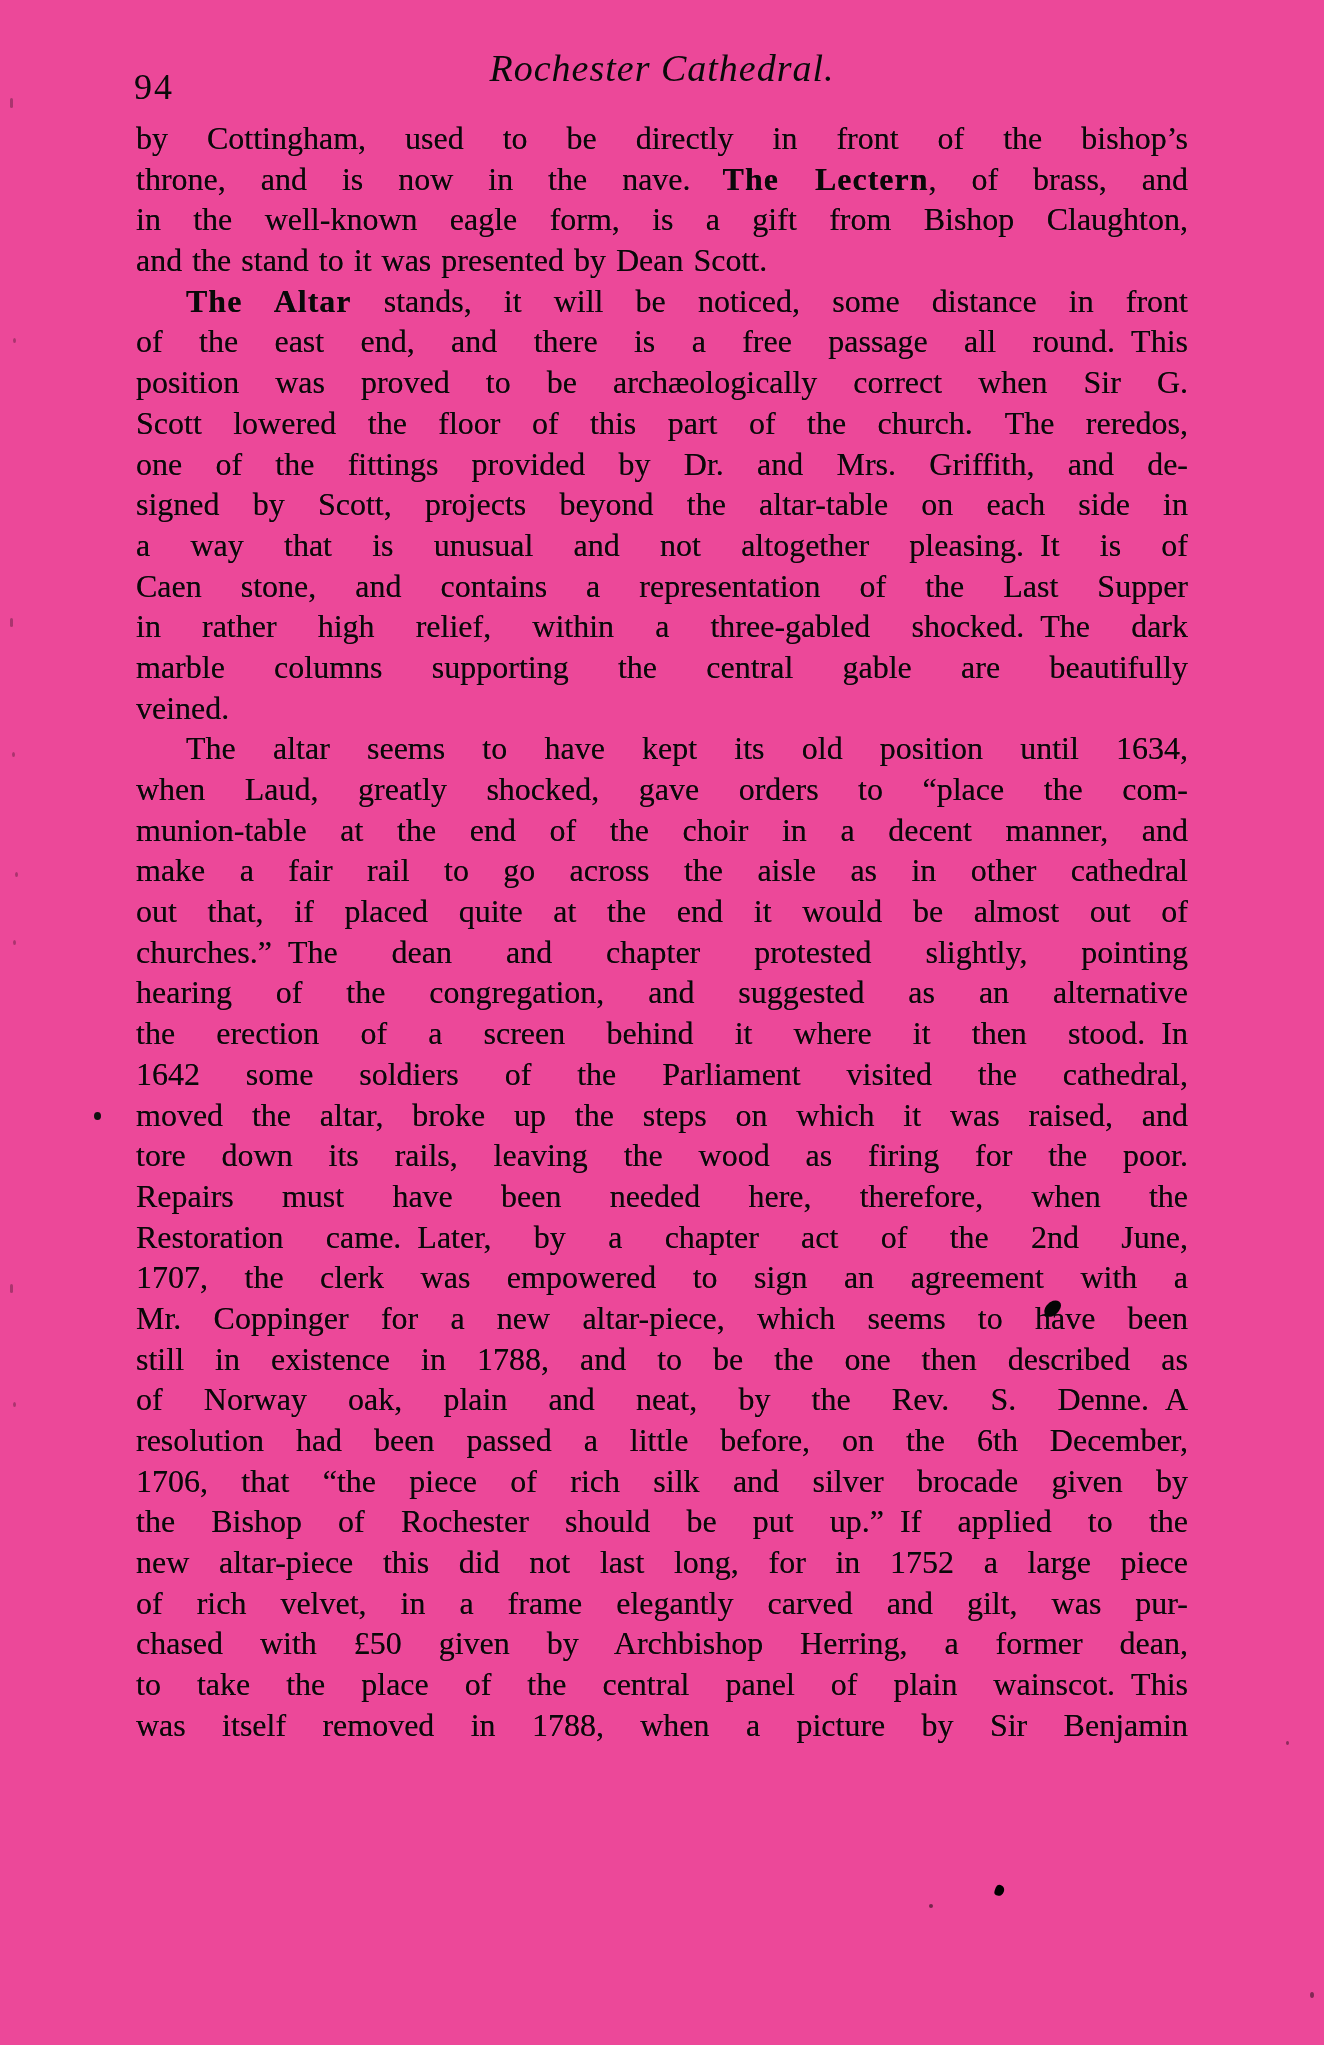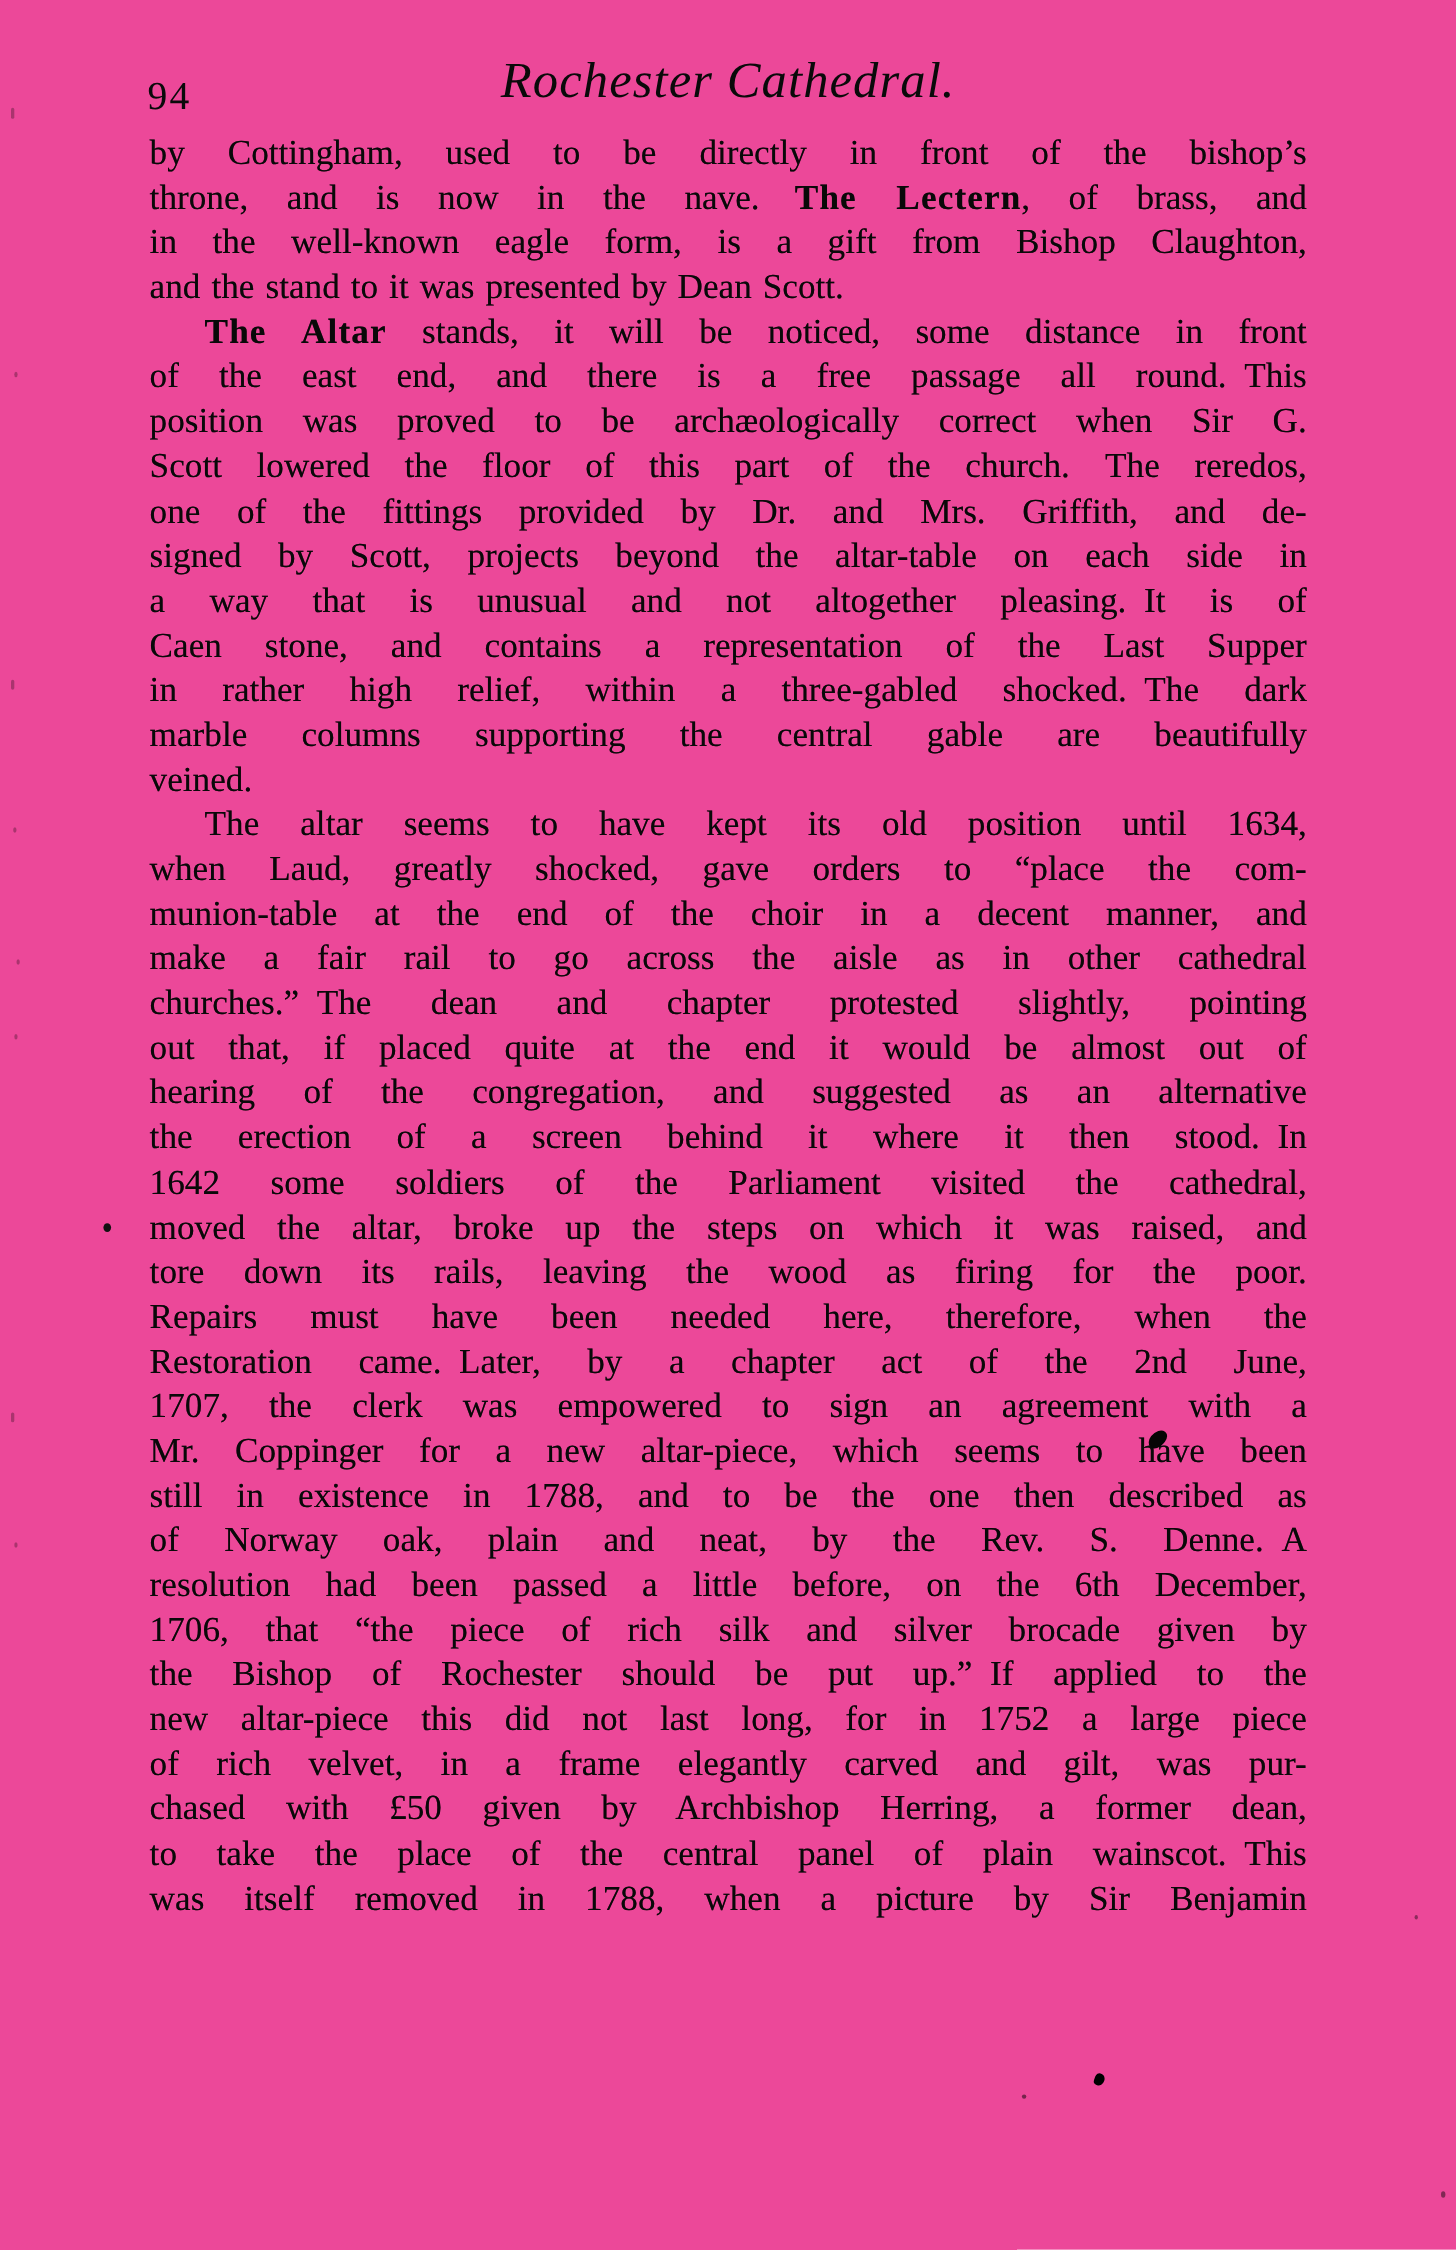--- a/index.html
+++ b/index.html
@@ -15,21 +15,21 @@
   
   .pageno{
     position:absolute;left:134px;top:66px;
     font-size:36px;letter-spacing:2px;
     color:#0a0a0a;
   }
   .running-title{
     position:absolute;left:136px;top:46px;width:1052px;
     text-align:center;
     font-style:italic;
-    font-size:46px;
+    font-size:38px;
     letter-spacing:1px;
     color:#0a0a0a;
   }
   
   .body-text{
     position:absolute;left:136px;top:118px;width:1052px;
     font-size:32px;
     line-height:40.7px;
     text-shadow:0 0 0.5px rgba(0,0,0,0.55);
     word-spacing:2px;
@@ -91,22 +91,22 @@
       <div class="line">signed by Scott, projects beyond the altar-table on each side in</div>
       <div class="line">a way that is unusual and not altogether pleasing. It is of</div>
       <div class="line">Caen stone, and contains a representation of the Last Supper</div>
       <div class="line">in rather high relief, within a three-gabled shocked. The dark</div>
       <div class="line">marble columns supporting the central gable are beautifully</div>
       <div class="line flush-left">veined.</div>
       <div class="line indent">The altar seems to have kept its old position until 1634,</div>
       <div class="line">when Laud, greatly shocked, gave orders to “place the com-</div>
       <div class="line">munion-table at the end of the choir in a decent manner, and</div>
       <div class="line">make a fair rail to go across the aisle as in other cathedral</div>
+      <div class="line">out that, if placed quite at the end it would be almost out of</div>
       <div class="line">churches.” The dean and chapter protested slightly, pointing</div>
-      <div class="line">out that, if placed quite at the end it would be almost out of</div>
       <div class="line">hearing of the congregation, and suggested as an alternative</div>
       <div class="line">the erection of a screen behind it where it then stood. In</div>
       <div class="line">1642 some soldiers of the Parliament visited the cathedral,</div>
       <div class="line">moved the altar, broke up the steps on which it was raised, and</div>
       <div class="line">tore down its rails, leaving the wood as firing for the poor.</div>
       <div class="line">Repairs must have been needed here, therefore, when the</div>
       <div class="line">Restoration came. Later, by a chapter act of the 2nd June,</div>
       <div class="line">1707, the clerk was empowered to sign an agreement with a</div>
       <div class="line">Mr. Coppinger for a new altar-piece, which seems to have been</div>
       <div class="line">still in existence in 1788, and to be the one then described as</div>

